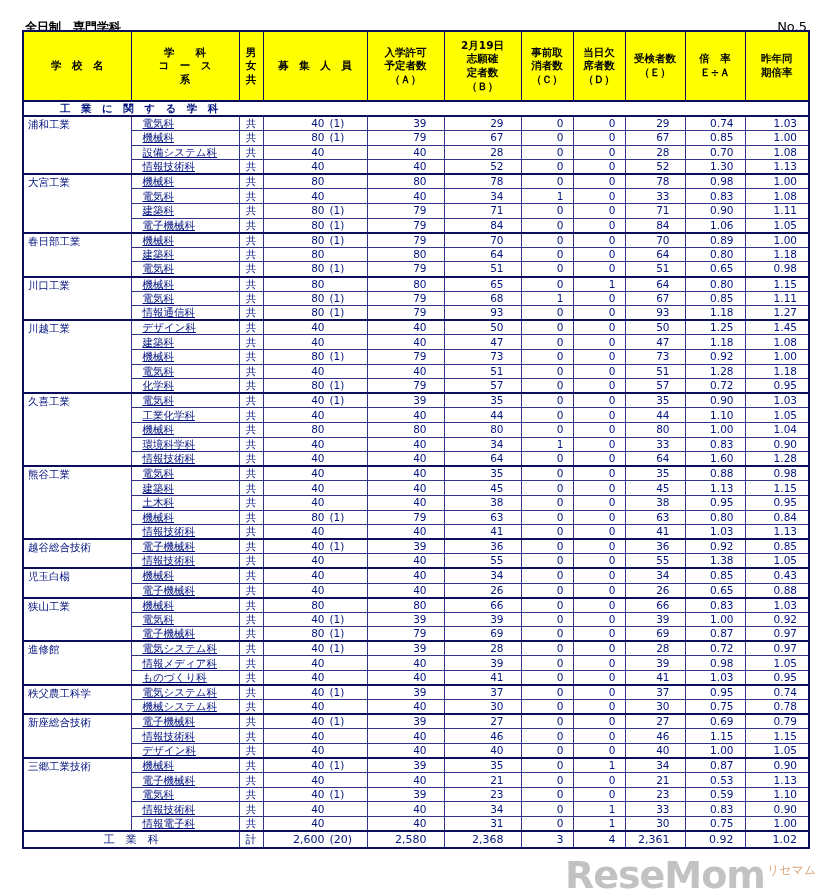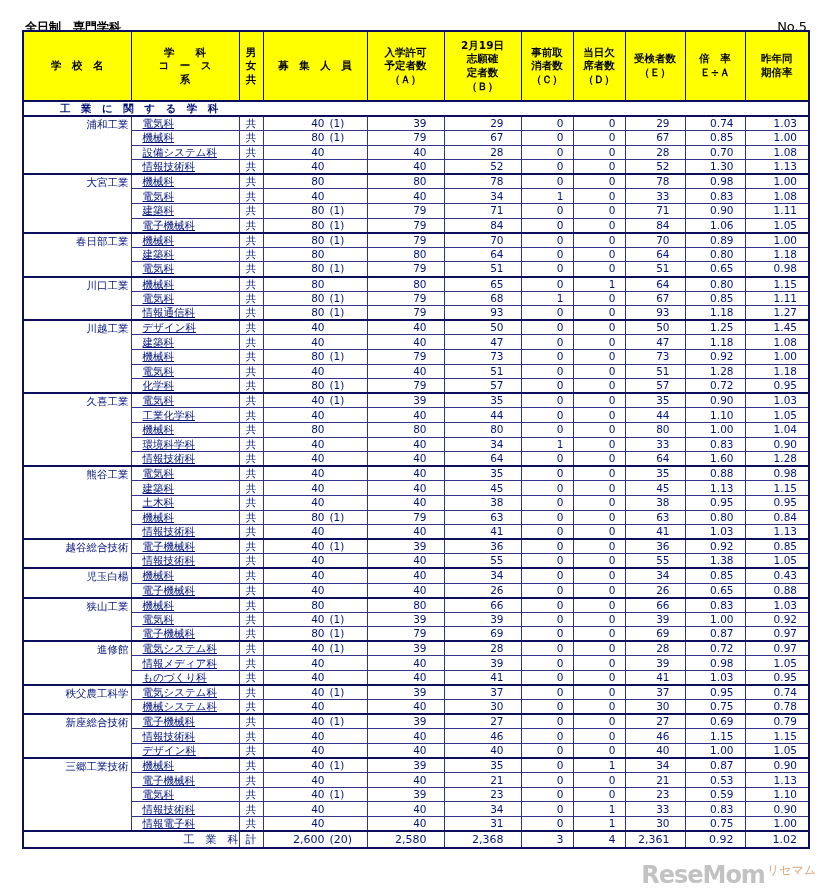--- a/index.html
+++ b/index.html
@@ -33,45 +33,45 @@
   }
   thead tr{height:70px;}
   tbody tr{height:14.6px;margin-left:32px;}
   tr.section-row{height:15px;}
   tr.section-row td{
     text-align:left;padding-left:36px;font-weight:bold;
     border-bottom:1px solid #0d0d5e;
   }
   tr.group-start td{border-top:2px solid #0d0d5e;}
   td.school-cell{
-    vertical-align:top;text-align:right;padding:1px 2px 0 4px;
+    vertical-align:top;text-align:left;padding:1px 2px 0 4px;
   }
   td.dept-cell{
     text-align:left;padding-left:11px;text-decoration:underline;
   }
   td.gender-cell{text-align:center;}
   .cap{display:flex;align-items:center;width:100%;}
   .cap .num{flex:1;text-align:right;}
   .cap .note{width:42px;text-align:left;padding-left:5px;box-sizing:border-box;}
   td.num-a,td.num-b{text-align:right;padding-right:17px;}
   td.num-c,td.num-d{text-align:right;padding-right:9px;}
   td.num-e{text-align:right;padding-right:15px;}
   td.num-ratio,td.num-last{text-align:right;padding-right:11px;}
   tr.total-row{height:17px;}
   tr.total-row td{
     border-top:2px solid #0d0d5e;border-bottom:2px solid #0d0d5e;
     font-size:11px;
   }
-  td.total-label{text-align:right;}
+  td.total-label{text-align:center;}
   .watermark{
     position:absolute;right:14px;bottom:6px;
     display:flex;align-items:flex-start;gap:2px;
   }
   .watermark .logo{
-    font-size:24px;font-weight:bold;color:#c2c2c2;letter-spacing:-1px;line-height:30px;
+    font-size:38px;font-weight:bold;color:#c2c2c2;letter-spacing:-1px;line-height:30px;
   }
   .watermark .ruby{font-size:12px;color:#d9a77c;margin-top:2px;}
 </style>
 </head>
 <body>
 
 <div class="topbar">
   <span>全日制　専門学科</span>
   <span class="pageno">No.5</span>
 </div>

